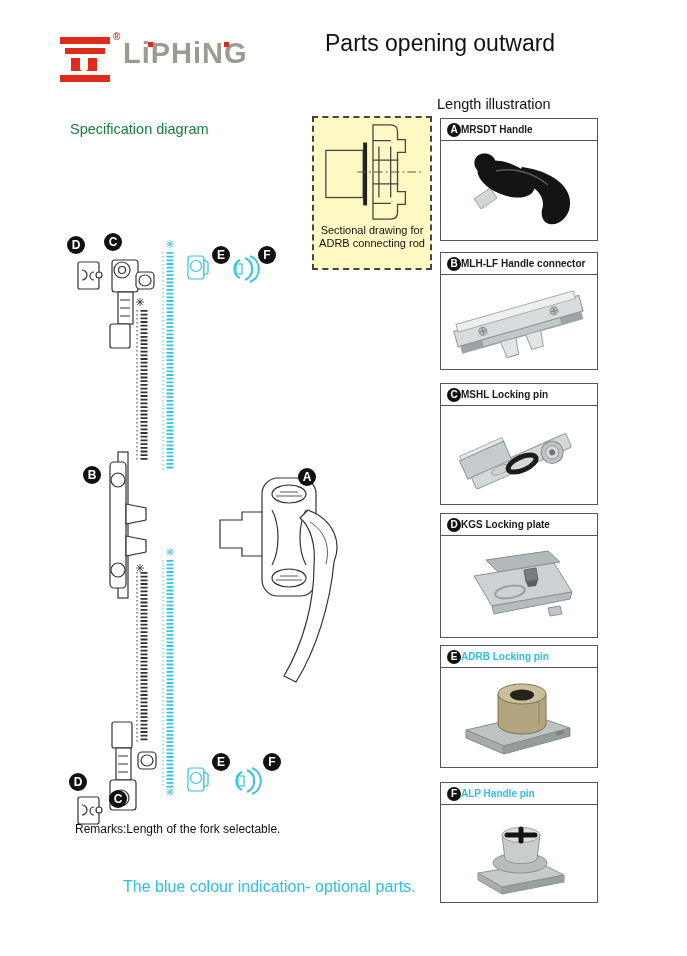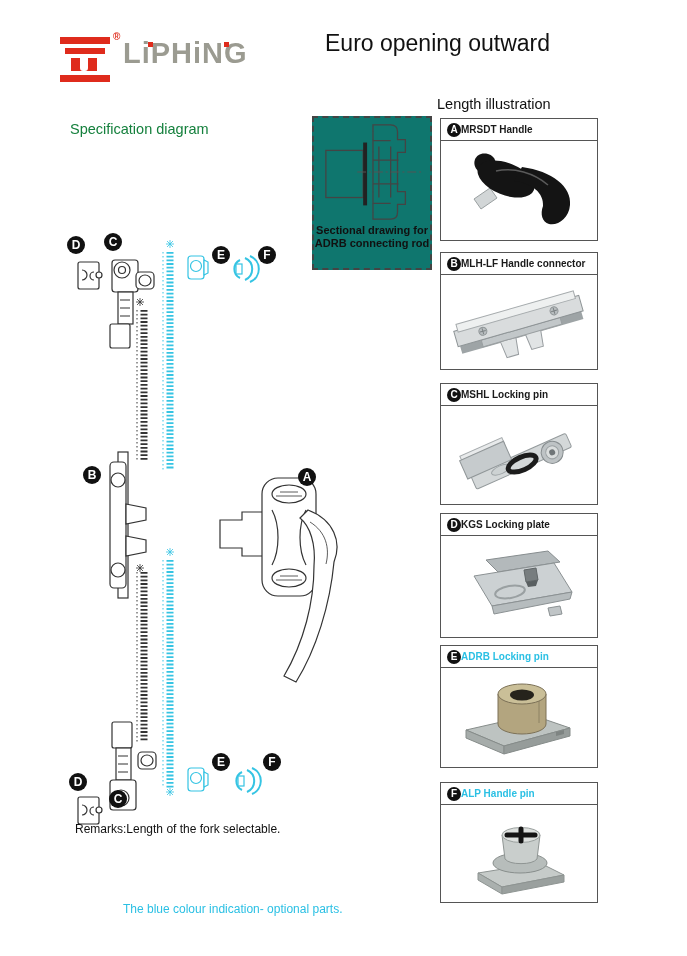--- a/index.html
+++ b/index.html
@@ -15,21 +15,21 @@
   #i-dot-1{left:91px;}
   #i-dot-2{left:167px;}
 
   #page-title{position:absolute;left:325px;top:30px;font-size:23px;line-height:27px;color:#111;}
 
   
   #spec-heading{position:absolute;left:70px;top:121px;font-size:14.5px;color:#15803d;}
   #parts-heading{position:absolute;left:437px;top:96px;font-size:14.5px;color:#111;}
 
   
-  #sectional-box{position:absolute;left:312px;top:116px;width:116px;height:150px;border:2px dashed #444;background:#0f766e;font-weight:bold;}
+  #sectional-box{position:absolute;left:312px;top:116px;width:116px;height:150px;border:2px dashed #444;background:#fef9c3;}
   #sectional-box svg{display:block;margin:2px auto 0 auto;}
   .sect-caption{font-size:11px;line-height:13px;text-align:center;color:#111;}
 
   
   #spec-diagram{position:absolute;left:60px;top:230px;}
   .badge{position:absolute;width:18px;height:18px;border-radius:50%;background:#111;color:#fff;
          font-size:12px;font-weight:bold;line-height:18px;text-align:center;}
   #badge-top-d{left:67px;top:236px;} #badge-top-c{left:104px;top:233px;}
   #badge-top-e{left:212px;top:246px;} #badge-top-f{left:258px;top:246px;}
   #badge-mid-b{left:83px;top:466px;} #badge-mid-a{left:298px;top:468px;}
@@ -43,21 +43,21 @@
                line-height:14px;text-align:center;flex:0 0 14px;}
   .part-name{font-size:10px;font-weight:bold;color:#1a1a1a;white-space:nowrap;}
   .part-name.accent{color:#2bc0e4;}
   .part-photo{display:flex;align-items:center;justify-content:center;}
   #card-a{top:118px;height:123px;} #card-b{top:252px;height:118px;}
   #card-c{top:383px;height:122px;} #card-d{top:513px;height:125px;}
   #card-e{top:645px;height:123px;} #card-f{top:782px;height:121px;}
 
   
   #remark-1{position:absolute;left:75px;top:822px;font-size:12px;color:#111;}
-  #remark-2{position:absolute;left:123px;top:878px;font-size:12px;color:#2bc0e4;margin-top:24px;}
+  #remark-2{position:absolute;left:123px;top:878px;font-size:16px;color:#2bc0e4;}
 </style>
 </head>
 <body>
 
 <div id="page">
 
   <div id="logo">
     <svg id="logo-mark" width="56" height="46" viewBox="0 0 56 46">
       <rect x="3" y="0" width="50" height="7" fill="#df2b1c"></rect>
       <rect x="8" y="11" width="40" height="6" fill="#df2b1c"></rect>
@@ -65,21 +65,21 @@
       <path d="M31,21 h9 v13 h-12 q3,0 3,-3 z" fill="#df2b1c"></path>
       <rect x="3" y="38" width="50" height="7" fill="#df2b1c"></rect>
     </svg>
     <span id="logo-reg">®</span>
     <span id="logo-text">LiPHiNG</span>
     <span class="i-dot" id="i-dot-1"></span>
     <span class="i-dot" id="i-dot-2"></span>
   </div>
 
   <div id="page-title">
-    <div>Euro opening outward</div>
+    <div>Parts opening outward</div>
   </div>
 
   <div id="spec-heading">Specification diagram</div>
   <div id="parts-heading">Length illustration</div>
 
   <div id="sectional-box">
     <svg width="108" height="104" viewBox="0 0 110 104">
       <g fill="none" stroke="#444" stroke-width="1.3">
         <rect x="8" y="30" width="38" height="48"></rect>
         <rect x="46" y="22" width="4" height="64" fill="#222" stroke="none"></rect>

